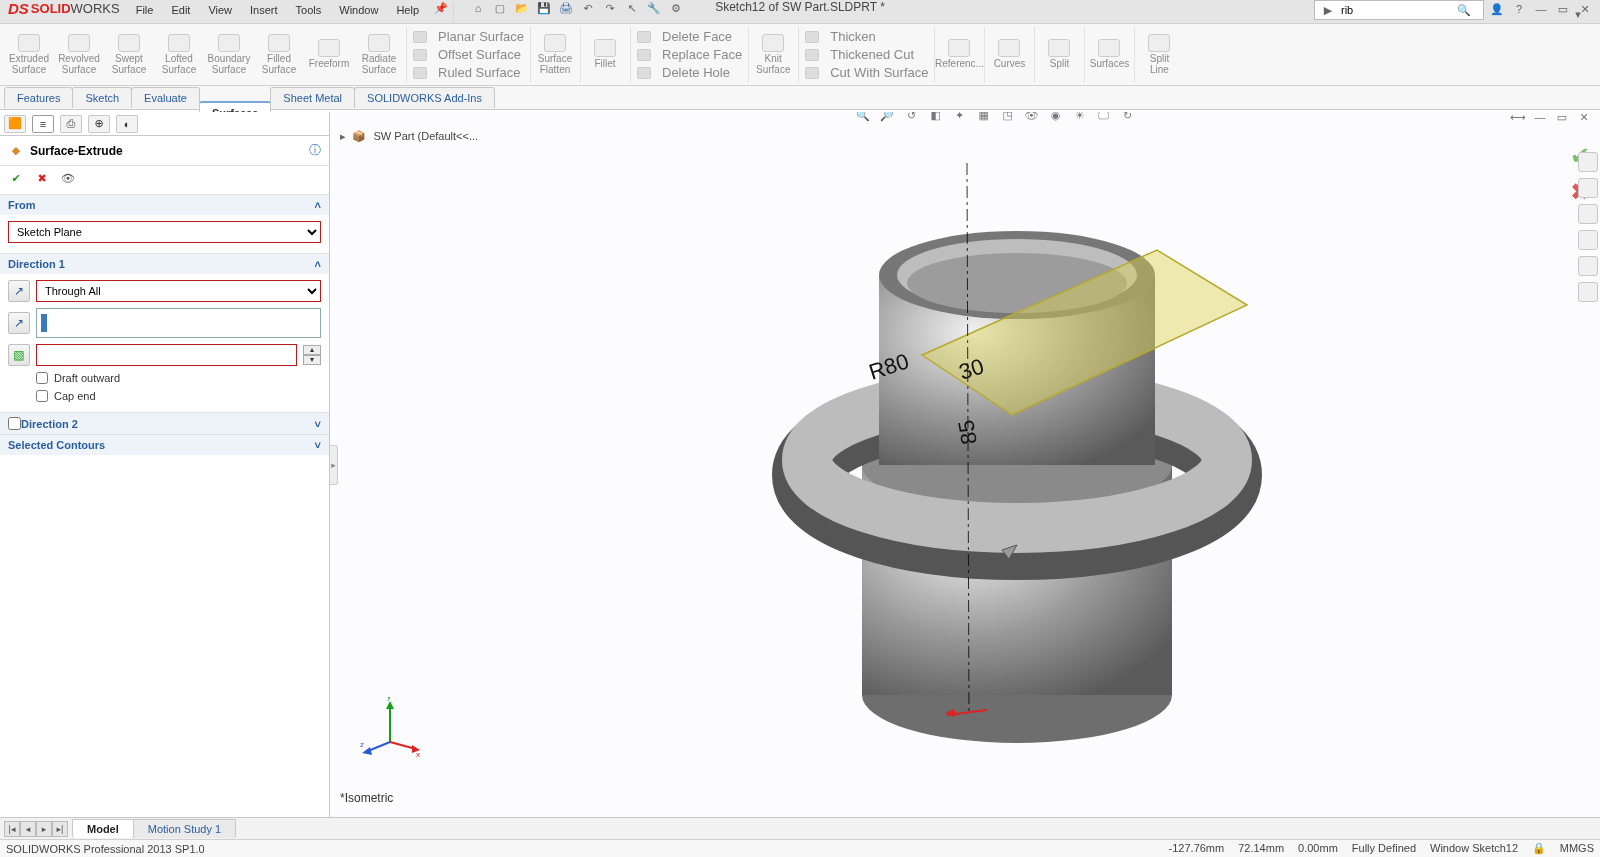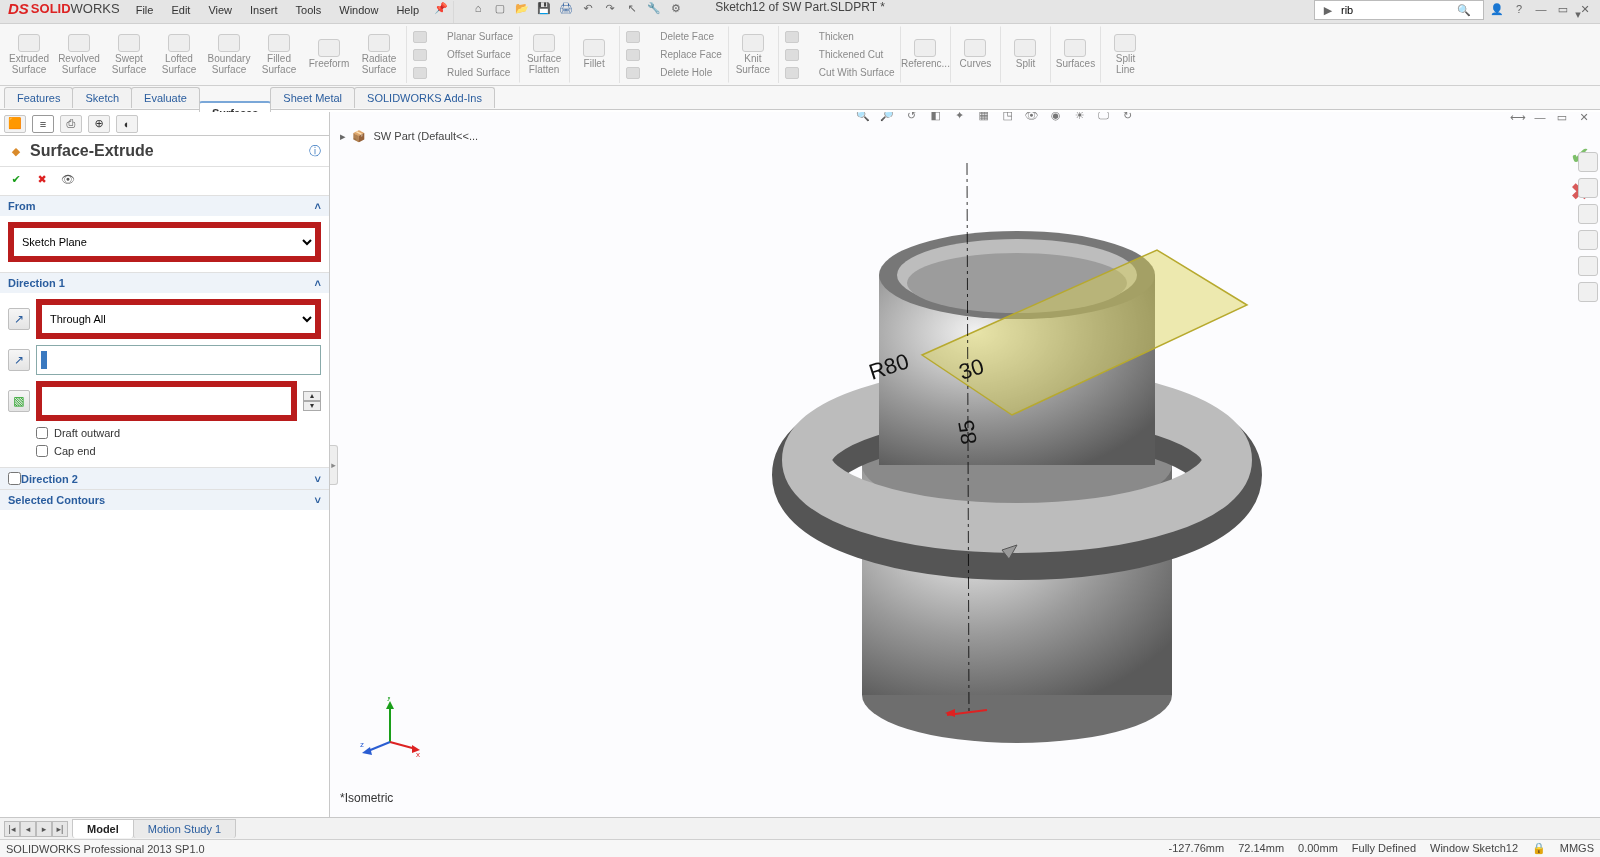--- a/index.html
+++ b/index.html
@@ -18,48 +18,48 @@
 .search-wrap { display: flex; align-items: center; border: 1px solid #bbb; background: #fff; height: 20px; padding: 0 4px; gap: 4px; width: 170px; }
 .search-wrap input { border: none; outline: none; width: 110px; font-size: 11px; }
 .win-controls { display: flex; gap: 4px; margin-left: auto; margin-right: 6px; }
 .win-controls .icon-slot { width: 18px; height: 18px; }
 
 
 .ribbon { height: 62px; background: #f7f7f7; border-bottom: 1px solid #d0d0d0; display: flex; align-items: stretch; padding: 2px 4px; gap: 2px; color: #8a8a8a; }
 .rbtn-big { width: 50px; display: flex; flex-direction: column; align-items: center; justify-content: center; gap: 2px; text-align: center; font-size: 10px; line-height: 1.05; border: 1px solid transparent; padding: 2px 0; }
 .rbtn-big .ic { width: 22px; height: 18px; border: 1px solid #ccc; border-radius: 3px; background: #eee; }
 .rgroup { display: flex; flex-direction: column; justify-content: center; gap: 0px; padding: 0 6px; border-left: 1px solid #e2e2e2; }
-.rline { display: flex; align-items: center; gap: 20px; height: 18px; font-size: 10px; white-space: nowrap; }
+.rline { display: flex; align-items: center; gap: 11px; height: 18px; font-size: 13px; white-space: nowrap; }
 .rline .ic { width: 14px; height: 12px; background: #ddd; border: 1px solid #ccc; border-radius: 2px; }
 
 
 .tasktabs { height: 24px; display: flex; align-items: center; background: #f7f7f7; border-bottom: 1px solid #c8c8c8; padding-left: 4px; }
 .tasktabs .tab { padding: 4px 12px 4px; border: 1px solid #c8c8c8; border-bottom: none; background: #f2f2f2; margin-right: -1px; font-size: 11px; color: #2a5d9e; cursor: default; border-radius: 3px 3px 0 0; }
 .tasktabs .tab.active { background: #fff; color: #333; font-weight: 600; border-top: 2px solid #7aa7d8; position: relative; top: 14px; }
 
 
 .workspace { position: absolute; top: 112px; bottom: 40px; left: 0; right: 0; display: flex; }
 .panel-left { width: 330px; border-right: 1px solid #c8c8c8; background: #fff; display: flex; flex-direction: column; }
 .panel-tabs { height: 24px; border-bottom: 1px solid #c8c8c8; display: flex; align-items: center; padding: 0 4px; gap: 6px; }
 .ptab { width: 22px; height: 18px; border: 1px solid #c8c8c8; background: #f3f3f3; border-radius: 2px; display: flex; align-items: center; justify-content: center; }
 .ptab.active { background: #fff; border-color: #999; }
 .pm-header { display: flex; align-items: center; gap: 6px; padding: 6px 8px; border-bottom: 1px solid #e0e0e0; }
-.pm-header .name { font-weight: 600; color: #404040; font-size: 16px; }
+.pm-header .name { font-weight: 600; color: #000000; font-size: 12px; }
 .pm-header .help { margin-left: auto; color: #3a79c0; font-size: 12px; cursor: default; }
 .pm-actions { display: flex; align-items: center; gap: 10px; padding: 4px 8px 8px; }
 .pm-actions .act { width: 16px; height: 16px; display: flex; align-items: center; justify-content: center; }
 .act.ok { color: #1a9e1a; }
 .act.cancel { color: #d22; }
 .act.eye { color: #555; }
 
 .section { border-top: 1px solid #e0e0e0; }
 .sec-hdr { background: #eef3f9; padding: 4px 8px; display: flex; align-items: center; justify-content: space-between; font-weight: 600; color: #2a5d9e; font-size: 11px; }
 .sec-body { padding: 6px 8px 10px; display: flex; flex-direction: column; gap: 6px; }
 .combo { display: flex; align-items: center; gap: 6px; }
-.combo select, .combo input[type=text] { flex: 1; height: 40px; border: 6px solid #b91c1c; background: #fff; font-size: 11px; padding: 0 4px; }
+.combo select, .combo input[type=text] { flex: 1; height: 22px; border: 1px solid #b91c1c; background: #fff; font-size: 11px; padding: 0 4px; }
 .combo .leadbtn { width: 22px; height: 22px; background: linear-gradient(#f6f6f6,#e4e4e4); border: 1px solid #bfbfbf; border-radius: 2px; display: flex; align-items: center; justify-content: center; color: #2a5d9e; font-size: 12px; }
 .inline-input { height: 30px; border: 1px solid #8aa; background: #fff; display: flex; align-items: center; padding: 0 4px; }
 .inline-input .caret { width: 6px; height: 18px; background: #3a79c0; }
 .spinner { width: 18px; display: flex; flex-direction: column; }
 .spinner .sp { height: 10px; border: 1px solid #aaa; background: #eee; font-size: 8px; line-height: 8px; text-align: center; }
 .chk { display: flex; align-items: center; gap: 6px; font-size: 11px; color: #333; }
 .chk input { width: 12px; height: 12px; }
 
 
 .viewport { flex: 1; position: relative; background: #fcfcfe; overflow: hidden; }

